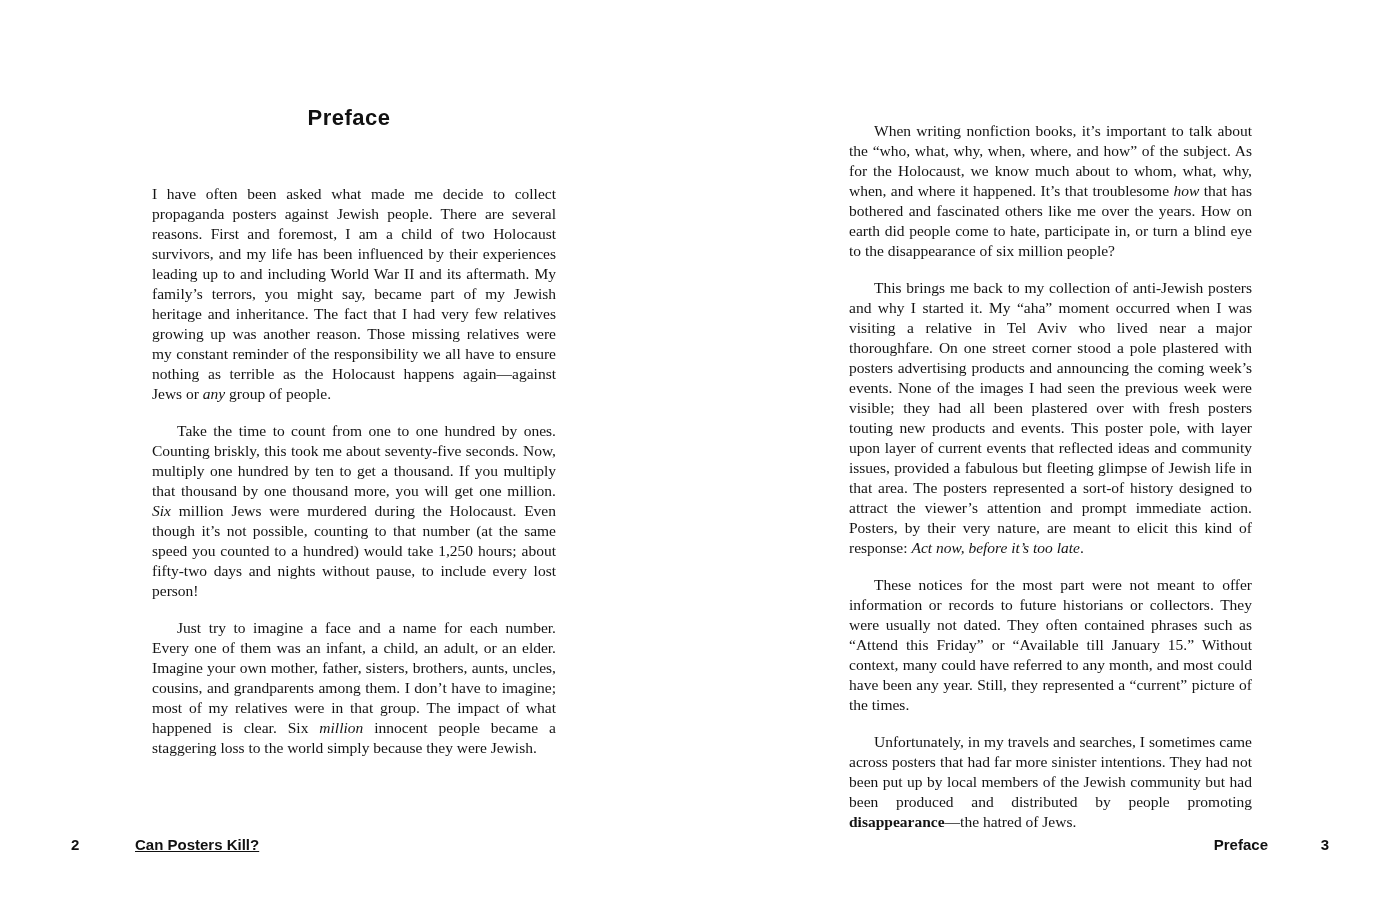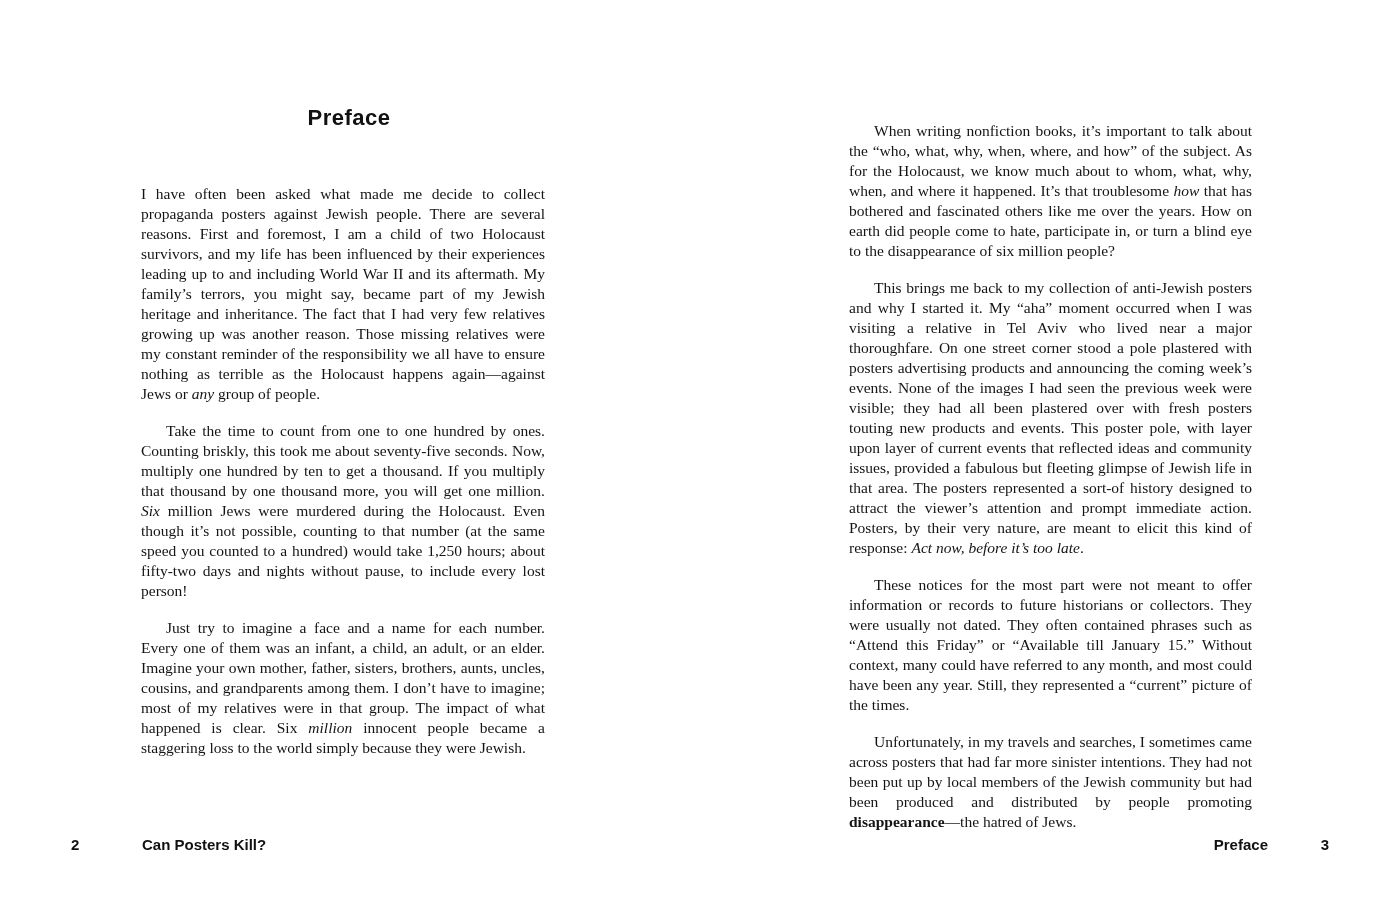--- a/index.html
+++ b/index.html
@@ -35,21 +35,21 @@
   }
   .text-column {
     position: absolute;
     font-size: 15.5px;
     line-height: 20px;
     text-align: justify;
     text-justify: inter-word;
     color: #141414;
   }
   #left-paragraphs {
-    left: 124px;
+    left: 135px;
     top: 167px;
     width: 438px;
   }
   #right-paragraphs {
     left: 832px;
     top: 104px;
     width: 437px;
   }
   .para {
     margin: 17px;
@@ -64,21 +64,21 @@
     position: absolute;
     top: 836px;
     font-family: "Liberation Sans", sans-serif;
     font-weight: 700;
     font-size: 15px;
     line-height: 18px;
     color: #111111;
     white-space: nowrap;
   }
   #footer-left-num   { left: 71px; }
-  #footer-left-title { left: 142px; }
+  #footer-left-title { left: 135px; text-decoration: underline; }
   #footer-right-title { right: 132px; text-align: right; }
   #footer-right-num   { right: 71px; text-align: right; }
 </style>
 </head>
 <body>
 
 <div class="spread">
 
   <div class="chapter-heading">Preface</div>
 

